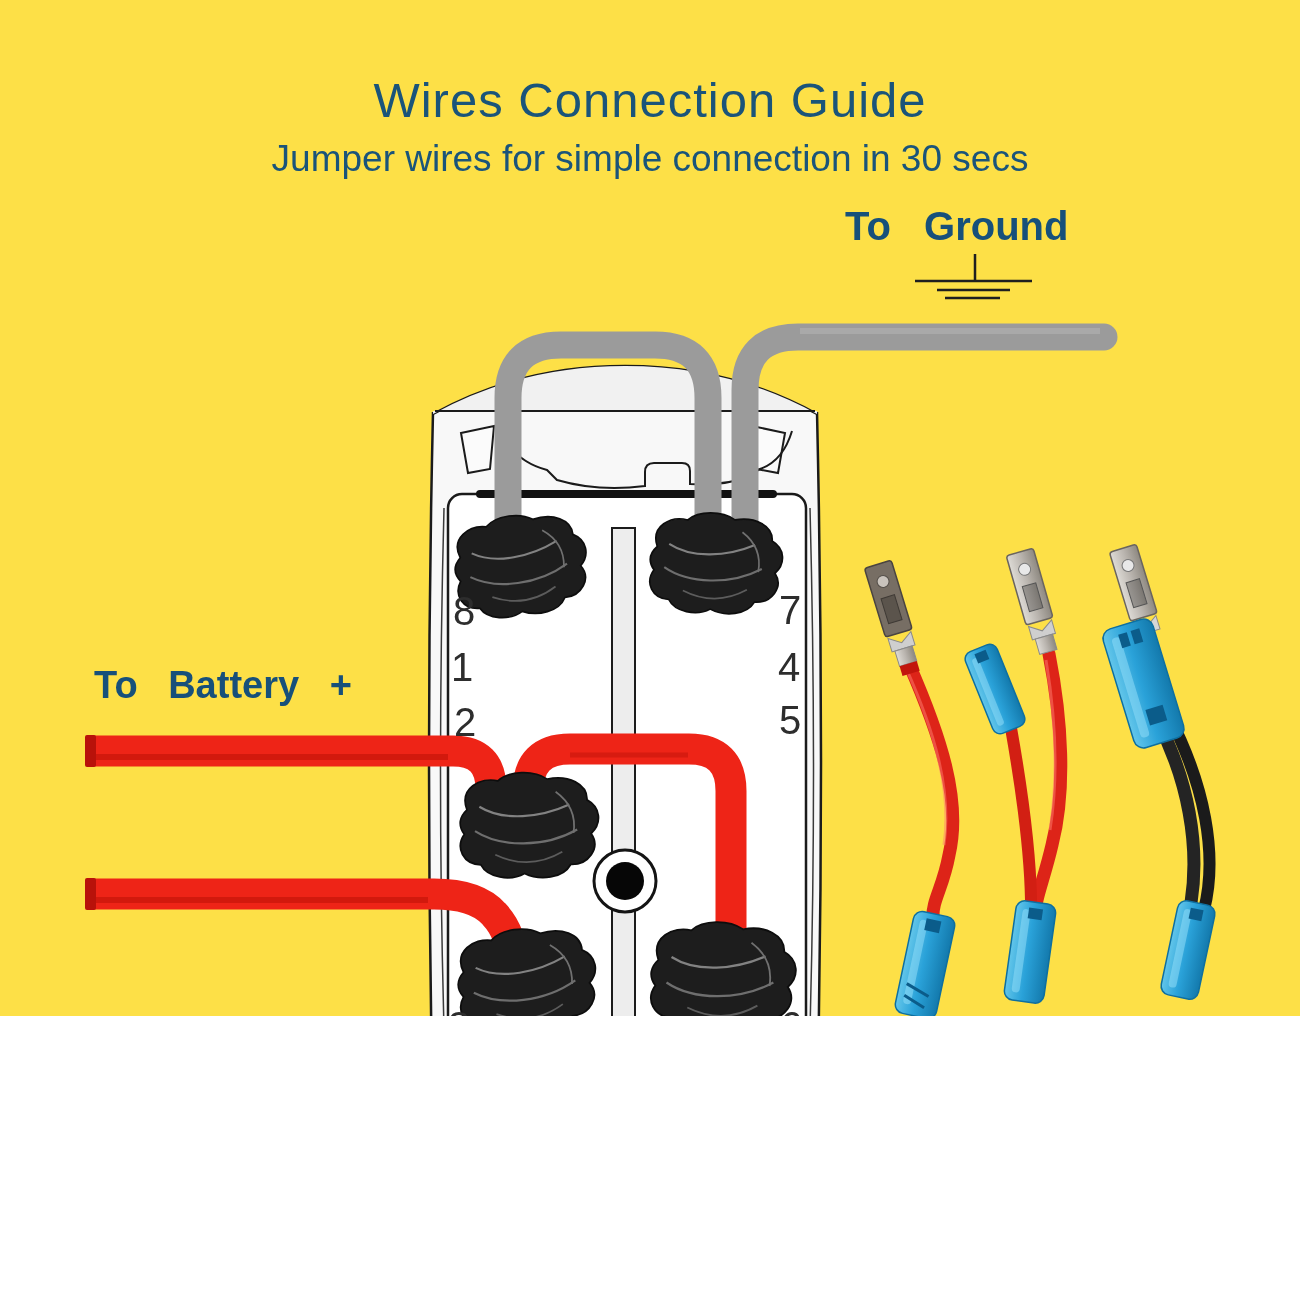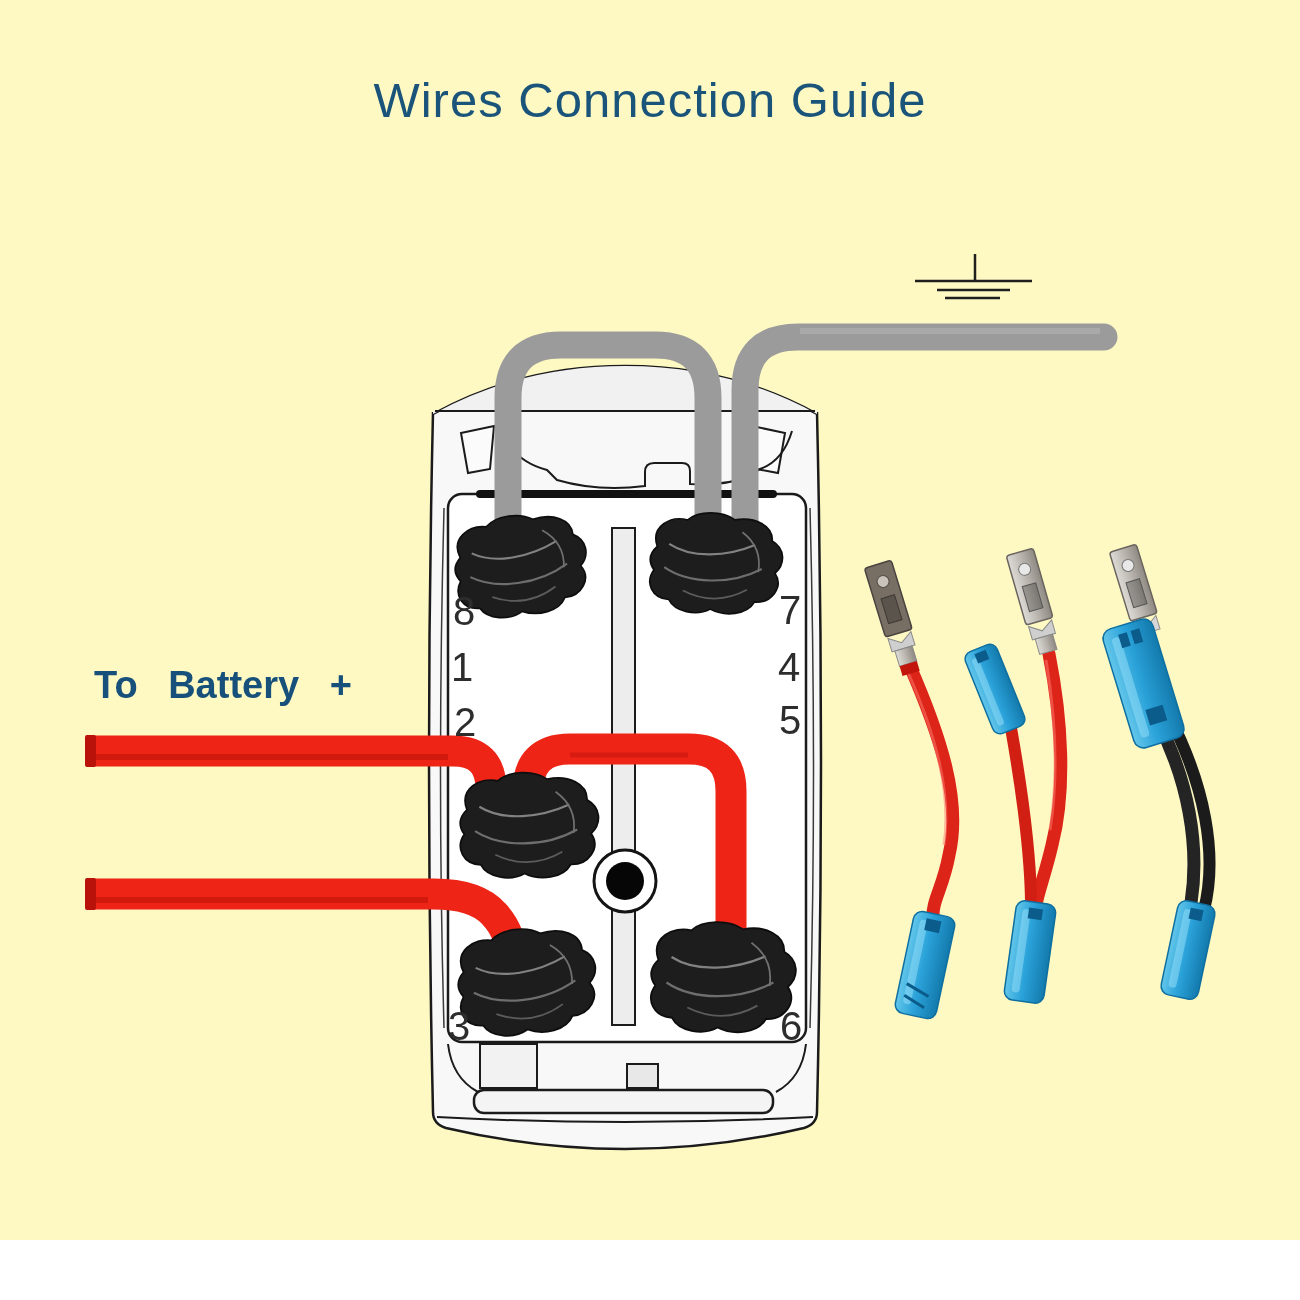--- a/index.html
+++ b/index.html
@@ -1,17 +1,17 @@
 <!DOCTYPE html>
 <html><head>
 <meta charset="utf-8">
 <style>
   html,body{margin:0;padding:0;background:#ffffff;}
   .stage{
-    position:relative;width:1300px;height:1240px;background:#fef9c3;overflow:hidden;
+    position:relative;width:1300px;height:1016px;background:#fde047;overflow:hidden;
     font-family:"Liberation Sans",sans-serif;
   }
   .title{
     position:absolute;left:0;top:72px;width:1300px;text-align:center;
     font-size:49px;font-weight:400;color:#1a547a;letter-spacing:1px;
   }
   .subtitle{
     position:absolute;left:0;top:138px;width:1300px;text-align:center;
     font-size:37px;font-weight:400;color:#1a547a;
   }
@@ -23,21 +23,23 @@
   .to-light{left:90px;top:914px;font-size:38px;word-spacing:28px;}
   svg.diagram{position:absolute;left:0;top:0;}
   svg text.tnum{font-family:"Liberation Sans",sans-serif;font-size:40px;fill:#2d2d2d;}
 </style>
 </head>
 <body>
 
 <div class="stage">
 
   <div class="title">Wires Connection Guide</div>
-
+  <div class="subtitle">Jumper wires for simple connection in 30 secs</div>
+
+  <div class="wire-label to-ground">To Ground</div>
   <div class="wire-label to-battery">To Battery +</div>
 
   <svg class="diagram" width="1300" height="1300" viewBox="0 0 1300 1300">
     <defs>
       <linearGradient id="metalGrad" x1="0" y1="0" x2="1" y2="0">
         <stop offset="0" stop-color="#dedbd6"></stop>
         <stop offset="0.5" stop-color="#b9b4ae"></stop>
         <stop offset="1" stop-color="#8d8880"></stop>
       </linearGradient>
       <linearGradient id="blueGrad" x1="0" y1="0" x2="1" y2="0">

